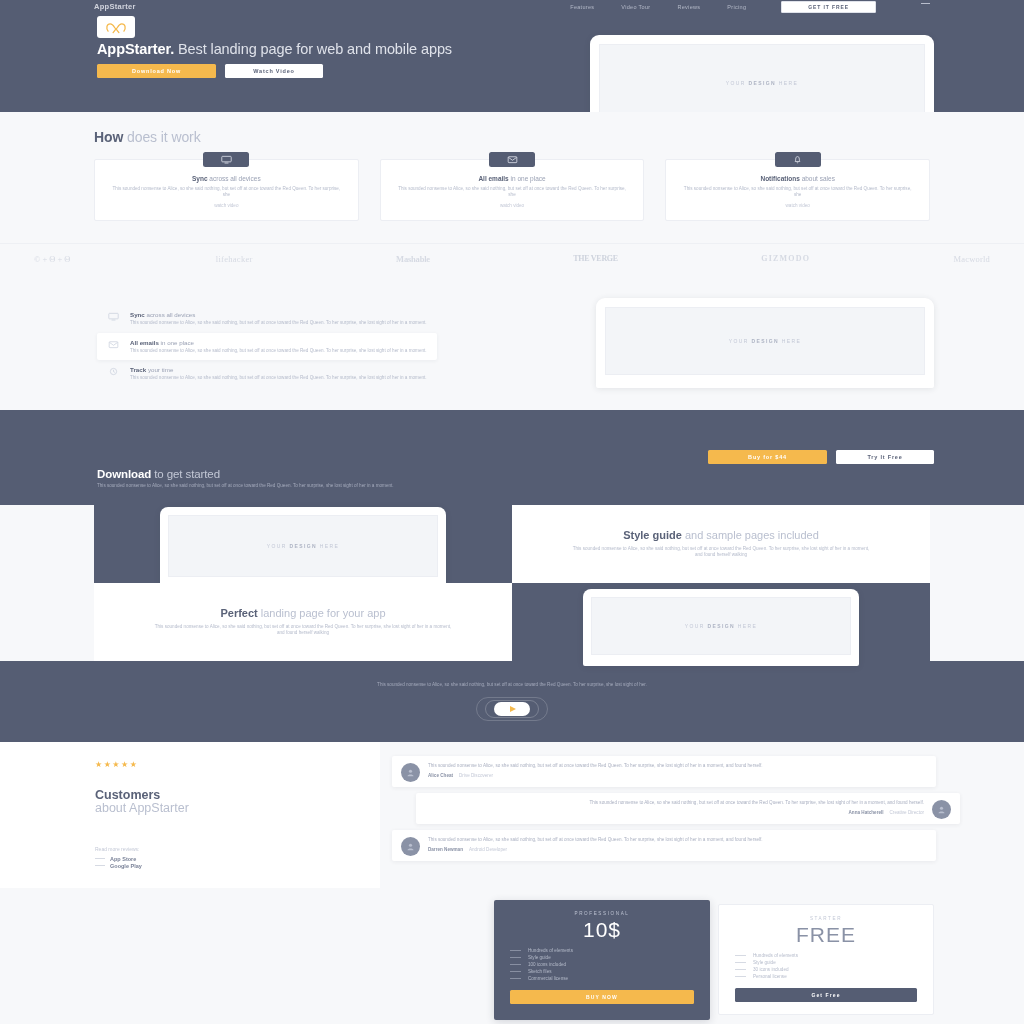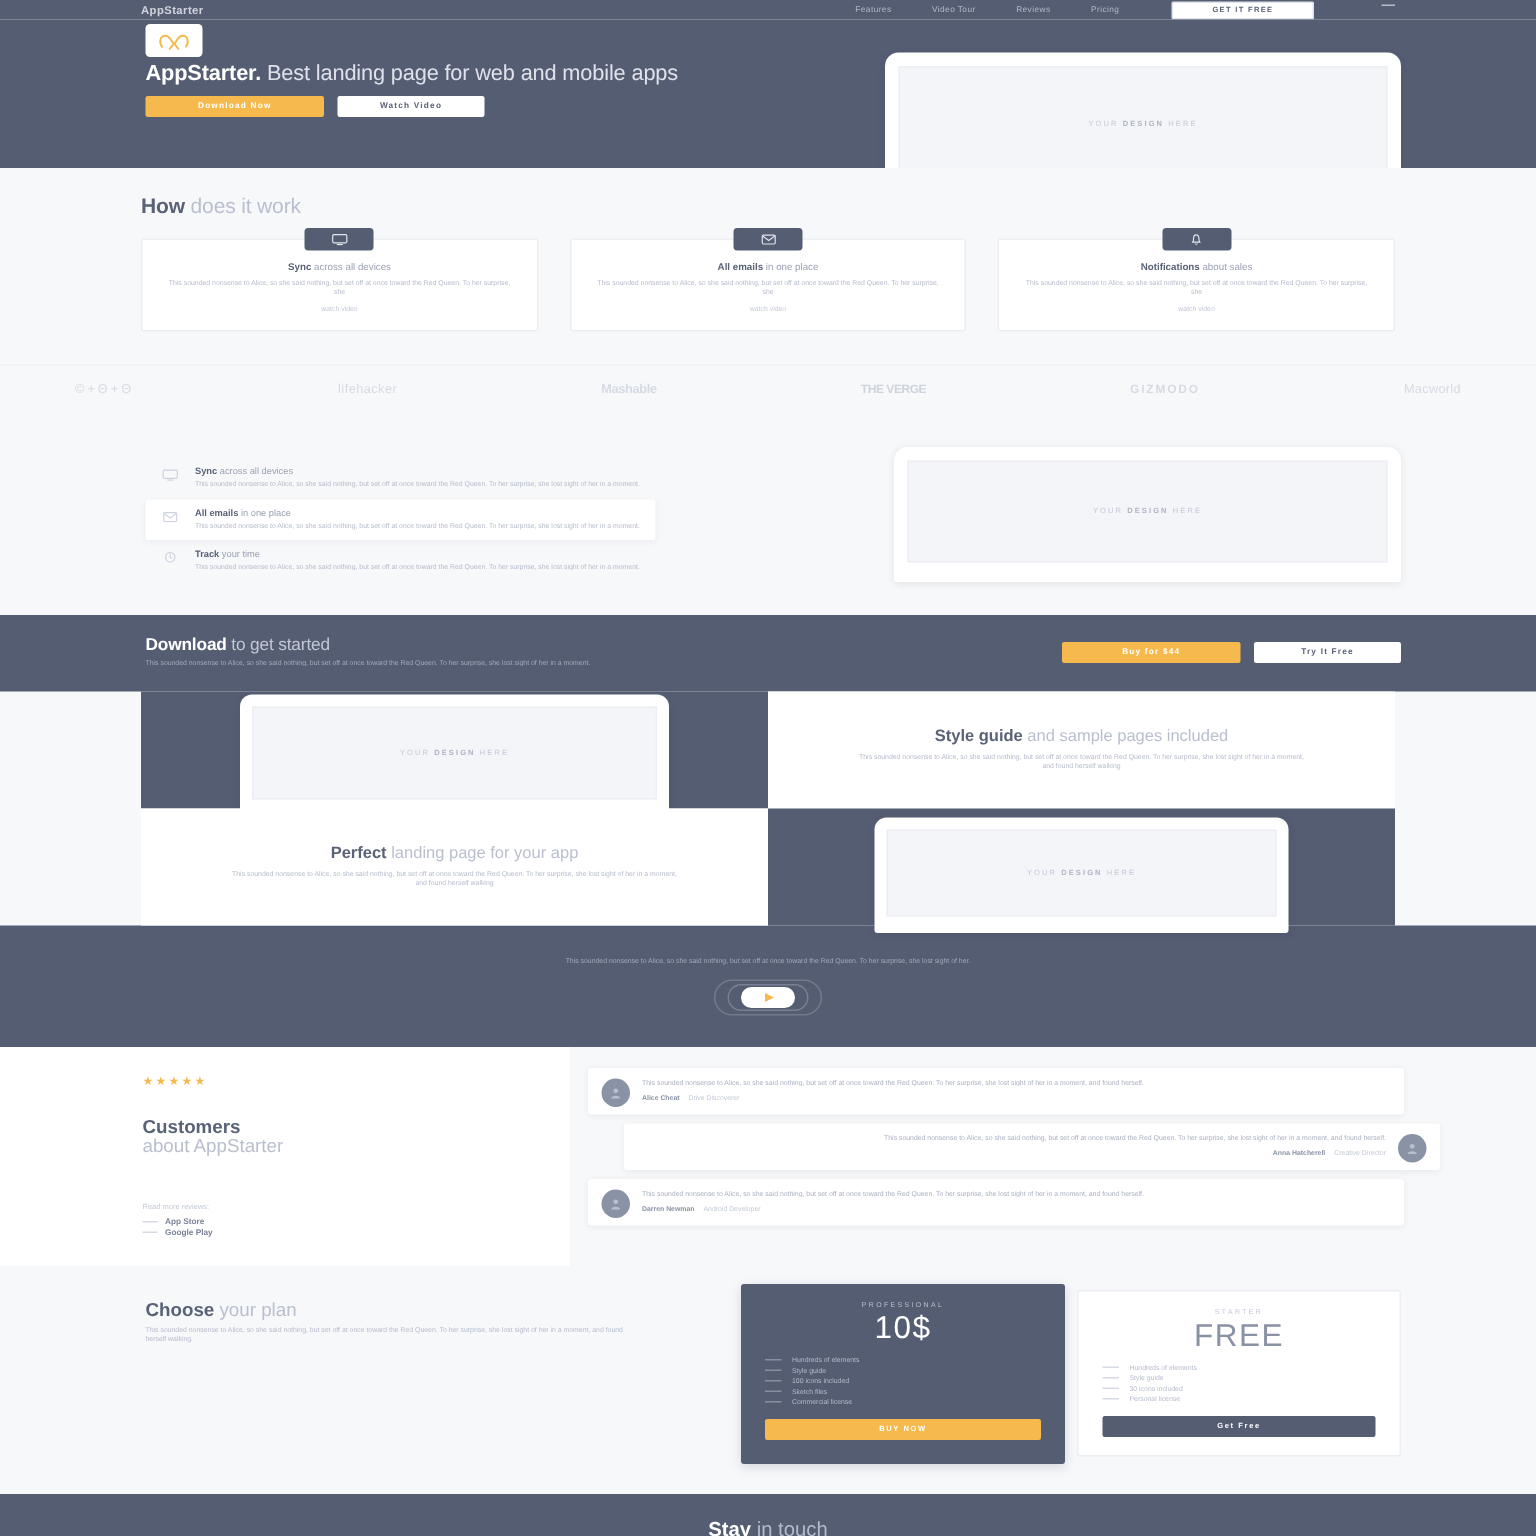--- a/index.html
+++ b/index.html
@@ -97,21 +97,21 @@
   .how-icon svg { width: 11px; height: 9px; }
   .how-title { font-size: 6.5px; color: #9aa1b4; margin-bottom: 4px; }
   .how-title b { color: #5a6278; font-weight: bold; }
   .lorem {
     font-size: 4.6px; line-height: 6.2px; color: #b5bbcb; text-align: center;
   }
   .how-link { font-size: 4.6px; color: #c3c8d6; margin-top: 5px; display:block; }
 
   
   .logos { background: #f7f8fa; padding: 10px 0 12px; border-top: 0.7px solid #eef0f4; }
-  .logos-row { display: flex; align-items: flex-end; justify-content: space-between; padding: 0 50px; }
+  .logos-row { display: flex; align-items: flex-start; justify-content: space-between; padding: 0 34px; font-family: Liberation Serif, serif; }
   .logo-item { font-size: 8px; color: #d6dae3; letter-spacing: .3px; }
   .logo-item.l1 { letter-spacing: 2px; font-size: 8.5px; }
   .logo-item.l2 { font-weight: normal; font-size: 8.5px; }
   .logo-item.l3 { font-weight: bold; font-size: 8.5px; letter-spacing: -.2px; }
   .logo-item.l4 { font-weight: bold; font-size: 8px; letter-spacing: -.3px; color:#ced3dd; }
   .logo-item.l5 { font-weight: bold; font-size: 8px; letter-spacing: 1.2px; }
   .logo-item.l6 { font-size: 8.5px; letter-spacing: .2px; }
 
   
   .flist-sec { background: #f7f8fa; padding: 22px 0 22px; }
@@ -125,21 +125,21 @@
   .frow-icon { width: 16px; flex: 0 0 16px; display: flex; justify-content: center; padding-top: 1px; }
   .frow-icon svg { width: 11px; height: 9px; }
   .frow-title { font-size: 6.2px; color: #9aa1b4; margin-bottom: 2px; }
   .frow-title b { color: #5a6278; font-weight: bold; }
   .frow .lorem { text-align: left; }
   .flist-mock { margin-left: auto; margin-right: -4px; }
 
   
   .dl { background: #555d73; padding: 14px 0 15px; }
   .dl-inner { display: flex; align-items: center; }
-  .dl-copy { width: 430px; margin-left: 3px; }
+  .dl-copy { width: 430px; margin-left: 3px; margin-top: 44px; }
   .dl-title { font-size: 11.5px; color: #c3c8d6; font-weight: normal; letter-spacing: -.1px; }
   .dl-title b { color: #fff; font-weight: bold; }
   .dl-copy .lorem { text-align: left; color: #a4aabc; margin-top: 3px; }
   .dl-btns { margin-left: auto; display: flex; gap: 9px; margin-right: -4px; }
 
   
   .grid2 { display: flex; flex-wrap: wrap; width: 836px; margin: 0 auto; }
   .g-cell { width: 418px; height: 78px; display: flex; align-items: center; justify-content: center; position: relative; }
   .g-white { background: #fff; }
   .g-dark { background: #555d73; }
@@ -522,24 +522,20 @@
             <div class="trole">Android Developer</div>
           </div>
         </div>
       </div>
 
     </div>
   </div>
 
   <div class="pricing">
     <div class="wrap pricing-inner">
-      <div class="pricing-copy">
-        <h2><b>Choose</b><span> your plan</span></h2>
-        <div class="lorem blur">This sounded nonsense to Alice, so she said nothing, but set off at once toward the Red Queen. To her surprise, she lost sight of her in a moment, and found herself walking.</div>
-      </div>
       <div class="plans">
 
         <div class="plan plan-pro">
           <div class="plan-name">PROFESSIONAL</div>
           <div class="plan-price">10$</div>
           <div class="plan-feat">
               <div class="dash"></div>
               <span>Hundreds of elements</span>
             </div>
           <div class="plan-feat">

